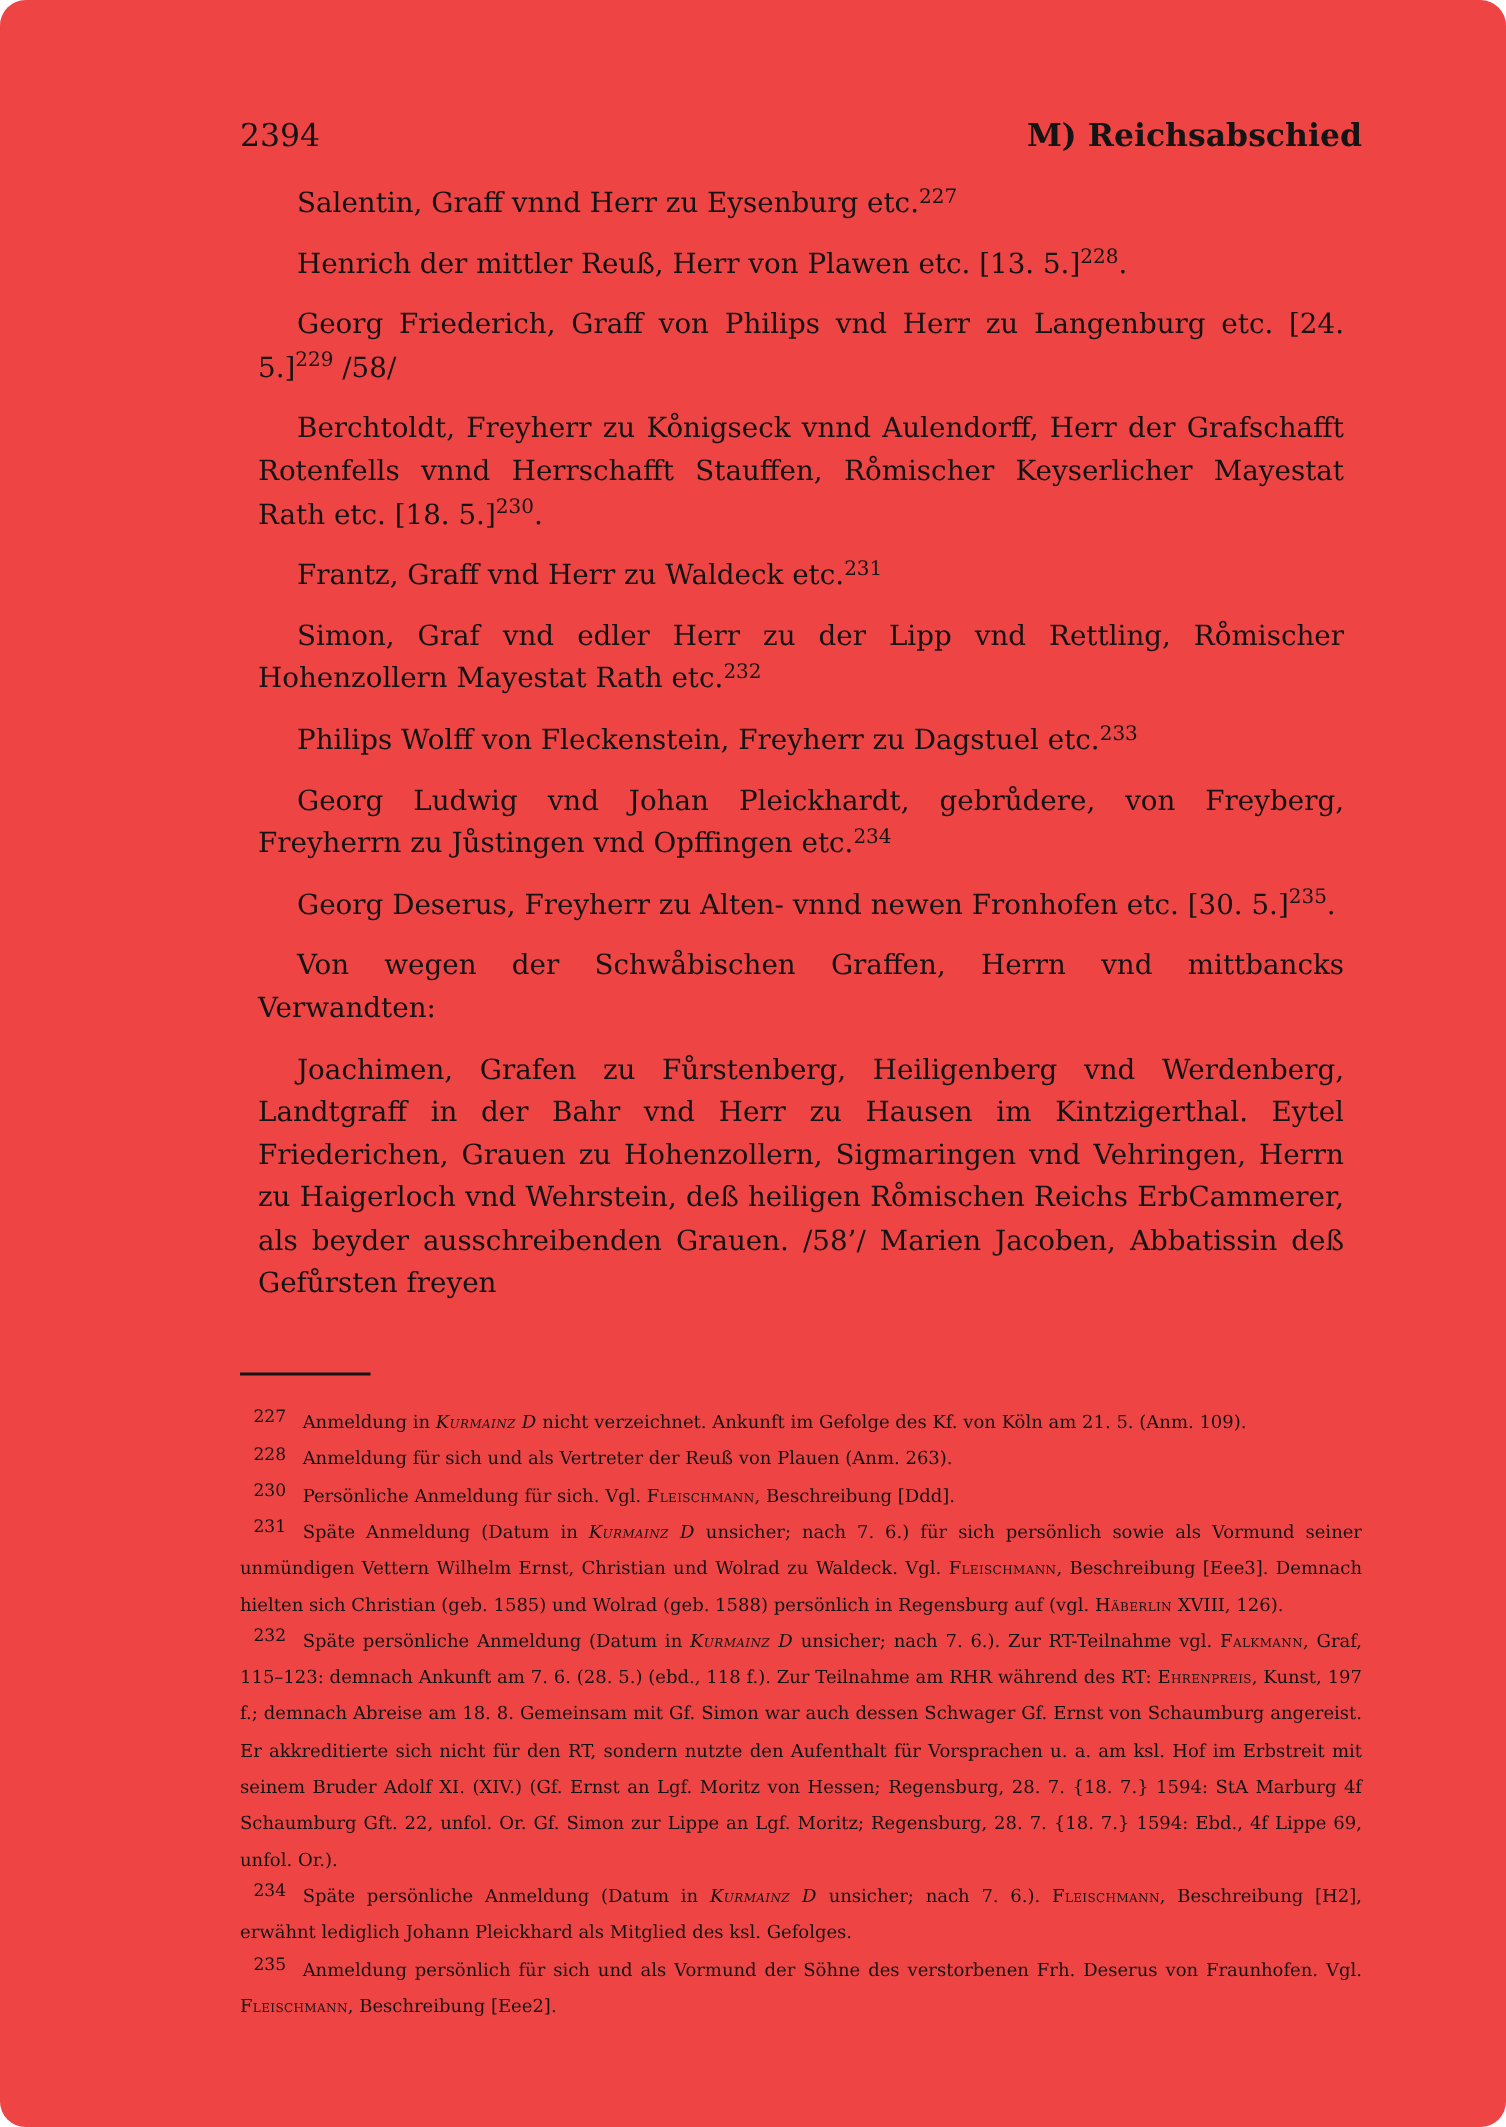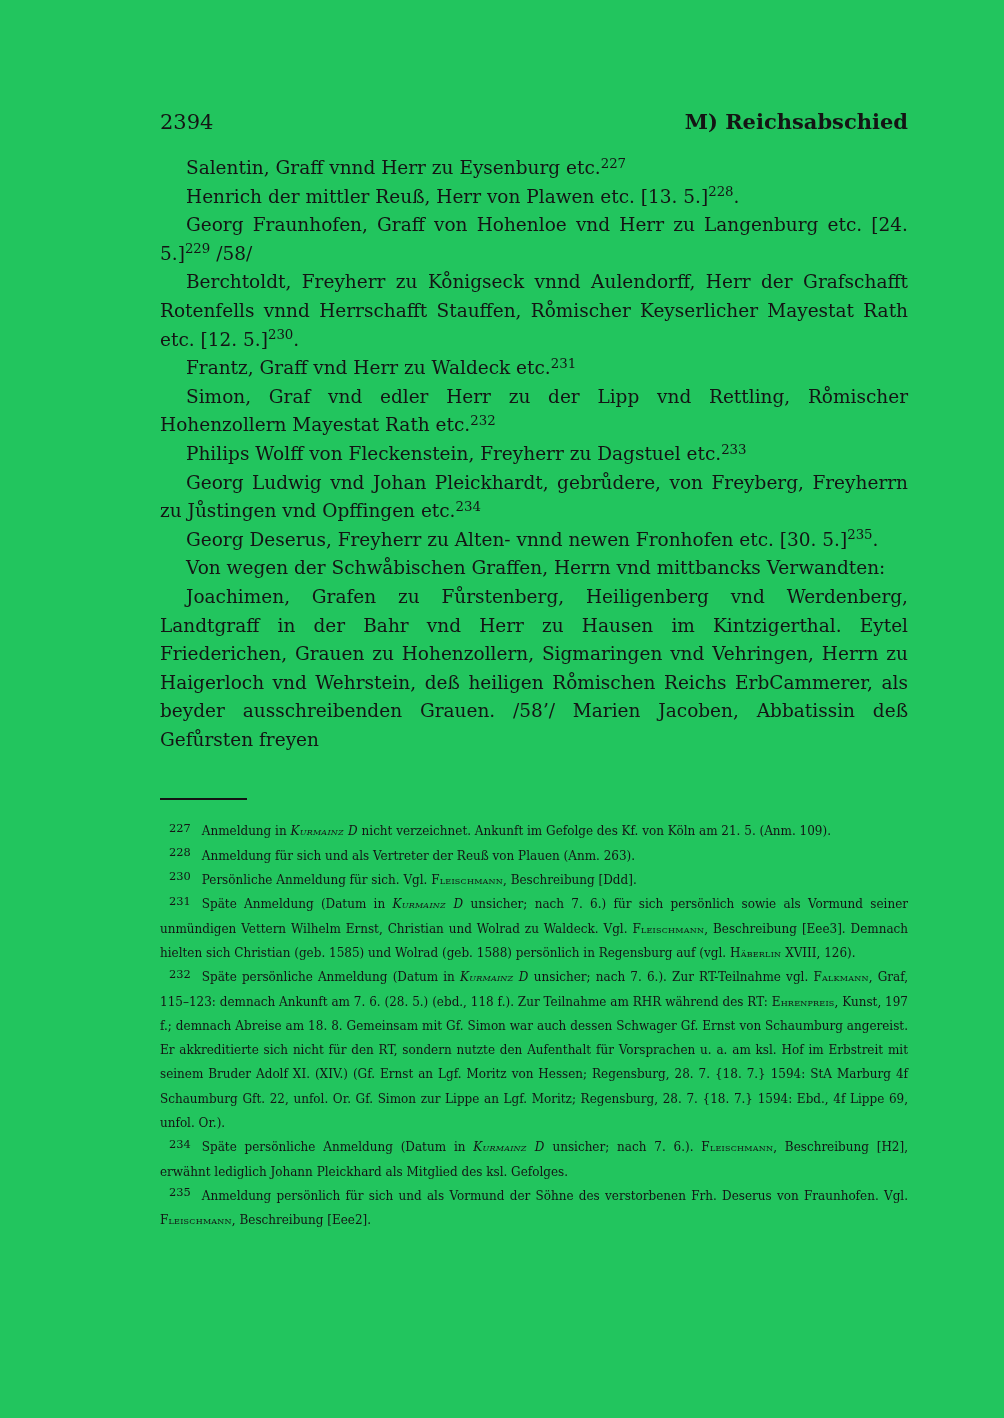--- a/index.html
+++ b/index.html
@@ -5,25 +5,26 @@
   html, body {
     margin: 0;
     padding: 0;
     background: #ffffff;
   }
   .page {
     position: relative;
     width: 1004px;
     height: 1418px;
     box-sizing: border-box;
-    background: #22c55e;
+    background: #ef4444;
     color: #141414;
     font-family: "DejaVu Serif", "Liberation Serif", serif;
-    padding: 108px 96px 0 160px;
+    padding: 76px 96px 0 160px;
     overflow: hidden;
+    border-radius: 17px;
   }
   .pagehead {
     position: relative;
     height: 30px;
     font-size: 21px;
     line-height: 28px;
   }
   .page-number {
     position: absolute;
     left: 0;
@@ -38,21 +39,21 @@
     font-weight: bold;
   }
   .body-text {
     margin-top: 16px;
     font-size: 18.5px;
     line-height: 28.6px;
     text-align: justify;
     hyphens: none;
   }
   .para {
-    margin: 0;
+    margin: 12px;
     text-indent: 26px;
   }
   .seg-r { font-style: normal; }
   .seg-i { }
   .seg-sc { font-style: normal; font-variant: small-caps; letter-spacing: 0.02em; }
   .seg-isc { font-style: italic; font-variant: small-caps; letter-spacing: 0.02em; }
   .seg-sup {
     font-style: normal;
     font-size: 0.72em;
     position: relative;
@@ -90,22 +91,22 @@
 
 <div class="page">
   <header class="pagehead">
     <span class="page-number">2394</span>
     <span class="running-head">M) Reichsabschied</span>
   </header>
 
   <main class="body-text">
       <p class="para"><span class="seg-r">Salentin, Graff vnnd Herr zu Eysenburg etc.</span><span class="seg-sup">227</span></p>
       <p class="para"><span class="seg-r">Henrich der mittler Reuß, Herr von Plawen etc. </span><span class="seg-i">[13. 5.]</span><span class="seg-sup">228</span><span class="seg-r">.</span></p>
-      <p class="para"><span class="seg-r">Georg Fraunhofen, Graff von Hohenloe vnd Herr zu Langenburg etc. </span><span class="seg-i">[24. 5.]</span><span class="seg-sup">229</span><span class="seg-r"> /58/</span></p>
-      <p class="para"><span class="seg-r">Berchtoldt, Freyherr zu Ko̊nigseck vnnd Aulendorff, Herr der Grafschafft Rotenfells vnnd Herrschafft Stauffen, Ro̊mischer Keyserlicher Mayestat Rath etc. </span><span class="seg-i">[12. 5.]</span><span class="seg-sup">230</span><span class="seg-r">.</span></p>
+      <p class="para"><span class="seg-r">Georg Friederich, Graff von Philips vnd Herr zu Langenburg etc. </span><span class="seg-i">[24. 5.]</span><span class="seg-sup">229</span><span class="seg-r"> /58/</span></p>
+      <p class="para"><span class="seg-r">Berchtoldt, Freyherr zu Ko̊nigseck vnnd Aulendorff, Herr der Grafschafft Rotenfells vnnd Herrschafft Stauffen, Ro̊mischer Keyserlicher Mayestat Rath etc. </span><span class="seg-i">[18. 5.]</span><span class="seg-sup">230</span><span class="seg-r">.</span></p>
       <p class="para"><span class="seg-r">Frantz, Graff vnd Herr zu Waldeck etc.</span><span class="seg-sup">231</span></p>
       <p class="para"><span class="seg-r">Simon, Graf vnd edler Herr zu der Lipp vnd Rettling, Ro̊mischer Hohenzollern Mayestat Rath etc.</span><span class="seg-sup">232</span></p>
       <p class="para"><span class="seg-r">Philips Wolff von Fleckenstein, Freyherr zu Dagstuel etc.</span><span class="seg-sup">233</span></p>
       <p class="para"><span class="seg-r">Georg Ludwig vnd Johan Pleickhardt, gebrůdere, von Freyberg, Freyherrn zu Jůstingen vnd Opffingen etc.</span><span class="seg-sup">234</span></p>
       <p class="para"><span class="seg-r">Georg Deserus, Freyherr zu Alten- vnnd newen Fronhofen etc. </span><span class="seg-i">[30. 5.]</span><span class="seg-sup">235</span><span class="seg-r">.</span></p>
       <p class="para"><span class="seg-r">Von wegen der Schwåbischen Graffen, Herrn vnd mittbancks Verwandten:</span></p>
       <p class="para"><span class="seg-r">Joachimen, Grafen zu Fůrstenberg, Heiligenberg vnd Werdenberg, Landtgraff in der Bahr vnd Herr zu Hausen im Kintzigerthal. Eytel Friederichen, Grauen zu Hohenzollern, Sigmaringen vnd Vehringen, Herrn zu Haigerloch vnd Wehrstein, deß heiligen Ro̊mischen Reichs ErbCammerer, als beyder ausschreibenden Grauen. /58’/ Marien Jacoben, Abbatissin deß Gefůrsten freyen</span></p>
     </main>
 
   <div class="fn-rule"></div>

